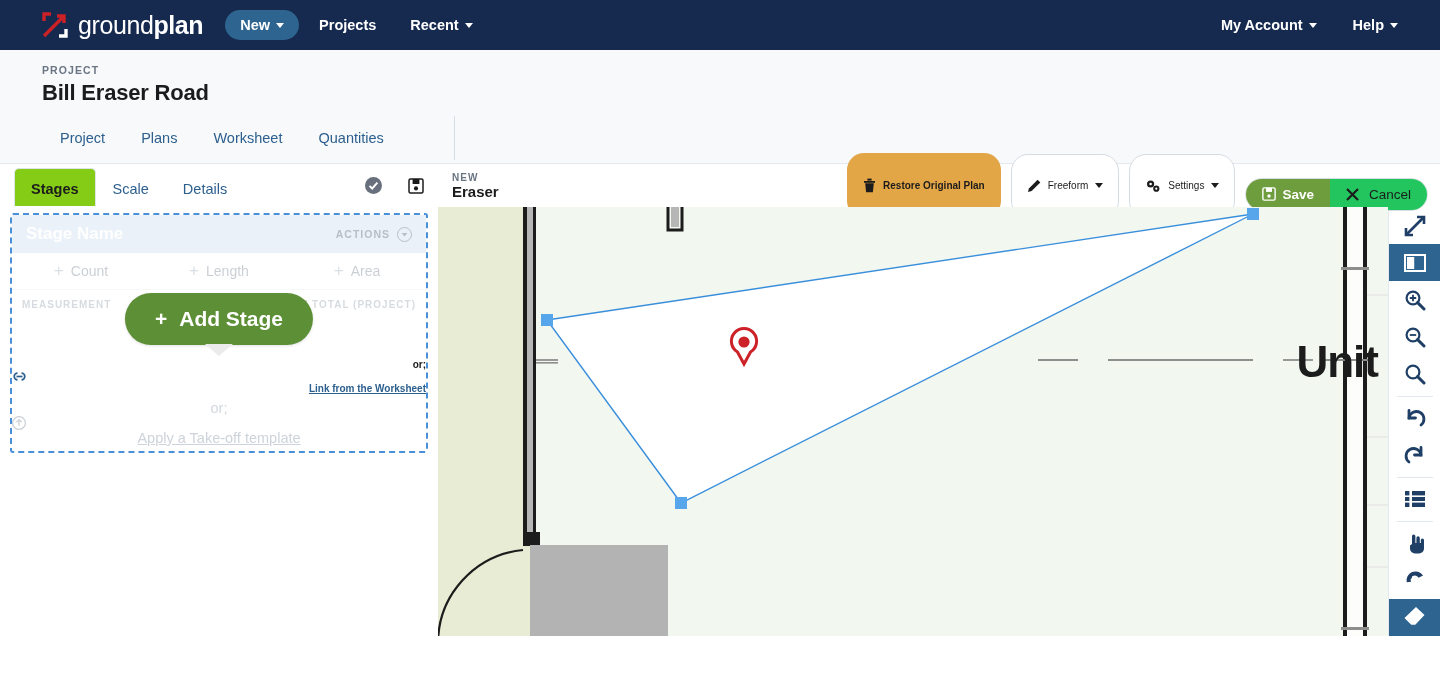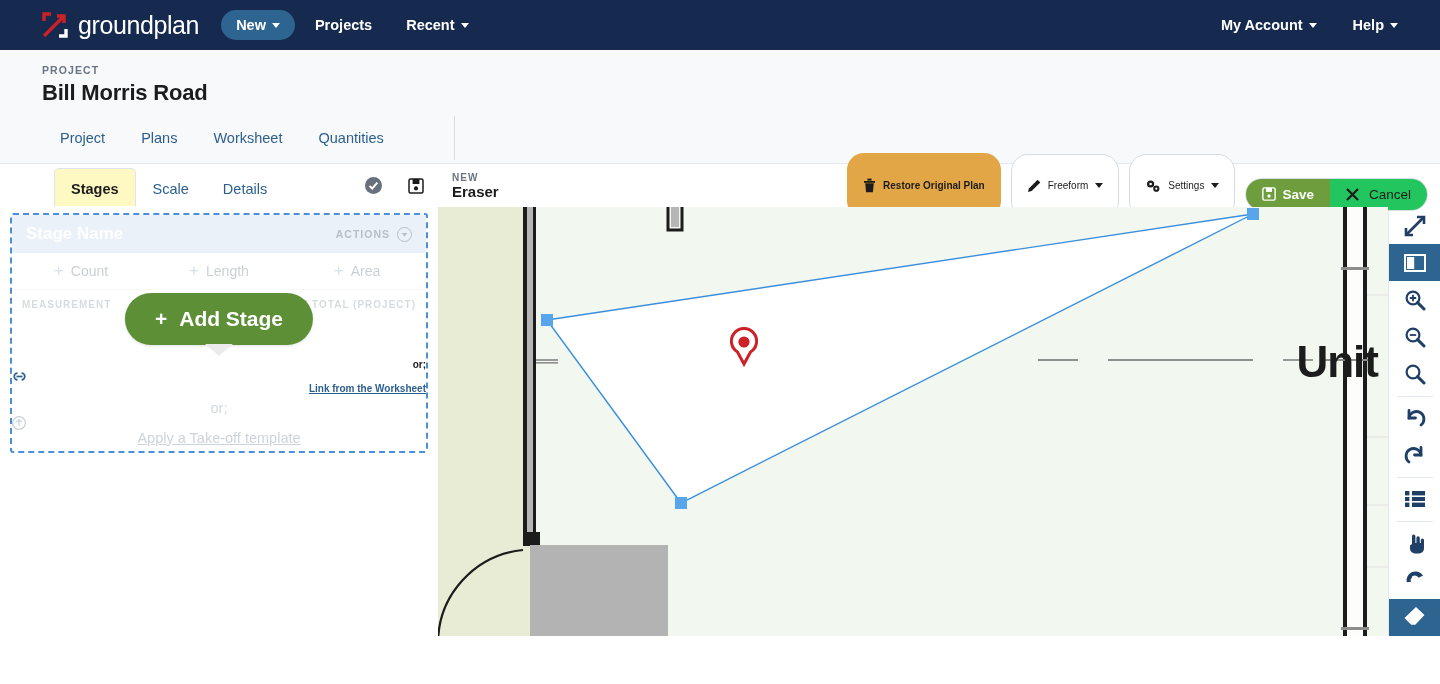--- a/index.html
+++ b/index.html
@@ -12,21 +12,21 @@
 
   
   .topnav {
     height: 50px; background: #162a4f;
     display: flex; align-items: center;
     padding: 0 20px;
   }
   .logo-wrap { display: flex; align-items: center; gap: 10px; margin-left: 22px; }
   .logo-mark { width: 26px; height: 26px; position: relative; }
   .logo-text { font-size: 25px; color: #fff; letter-spacing: -0.4px; font-weight: 300; }
-  .logo-text b { font-weight: 400; }
+  .logo-text b { font-weight: 700; }
   .nav-items { display: flex; align-items: center; gap: 6px; margin-left: 22px; }
   .nav-pill {
     color: #fff; font-size: 14.5px; font-weight: 600;
     padding: 7px 15px; border-radius: 16px; background: #2d6490;
     display: flex; align-items: center; gap: 6px; cursor: pointer;
   }
   .nav-link {
     color: #fff; font-size: 14.5px; font-weight: 600;
     padding: 7px 14px; cursor: pointer;
     display: flex; align-items: center; gap: 6px;
@@ -58,21 +58,21 @@
     display: flex; align-items: center; gap: 6px;
   }
 
   
   .toolbar { height: 44px; background: #fff; border-top: 1px solid #e3e8ee; display: flex; align-items: stretch; position: relative; }
   .lefttabs { display: flex; align-items: stretch; width: 438px; padding-left: 14px; }
   .ltab {
     font-size: 14.5px; color: #2c5f8e; padding: 12px 16px; cursor: pointer;
     border: 1px solid transparent; border-radius: 5px 5px 0 0; margin-top: 4px;
   }
-  .ltab.active { color: #1c1c1c; font-weight: 700; background: #fef9c3; border-color: #dfe4ea; border-bottom-color: #fff; margin-left: 40px; }
+  .ltab.active { color: #1c1c1c; font-weight: 700; background: #84cc16; border-color: #dfe4ea; border-bottom-color: #fff; }
   .ltab-icons { margin-left: auto; display: flex; align-items: center; gap: 26px; padding-right: 14px; }
   .tool-center { flex: 1; display: flex; align-items: center; padding-left: 14px; }
   .tc-kicker { font-size: 10px; letter-spacing: 1.1px; color: #6a7583; font-weight: 600; }
   .tc-title { font-size: 15px; font-weight: 700; color: #1c1c1c; }
   .tool-right { display: flex; align-items: center; gap: 10px; padding-right: 12px; }
   .btn {
     display: flex; align-items: center; gap: 7px;
     font-size: 10px; border-radius: 17px; padding: 24px 15px;
     cursor: pointer; white-space: nowrap; border: 1px solid transparent;
   }
@@ -166,21 +166,21 @@
     </div>
     <div class="nav-link">
       <span>Help</span>
       <span class="caret"></span>
     </div>
   </div>
 </div>
 
 <div class="proj-header">
   <div class="proj-kicker">PROJECT</div>
-  <div class="proj-title">Bill Morris Road</div>
+  <div class="proj-title">Bill Eraser Road</div>
   <div class="proj-tabs">
     <div class="proj-tab">Project</div>
     <div class="proj-tab">Plans</div>
     <div class="proj-tab">Worksheet</div>
     <div class="proj-tab">Quantities</div>
     <div class="divider"></div>
   </div>
 
   <div class="currentplan-card">
     <div class="cp-kicker">CURRENT PLAN</div>

